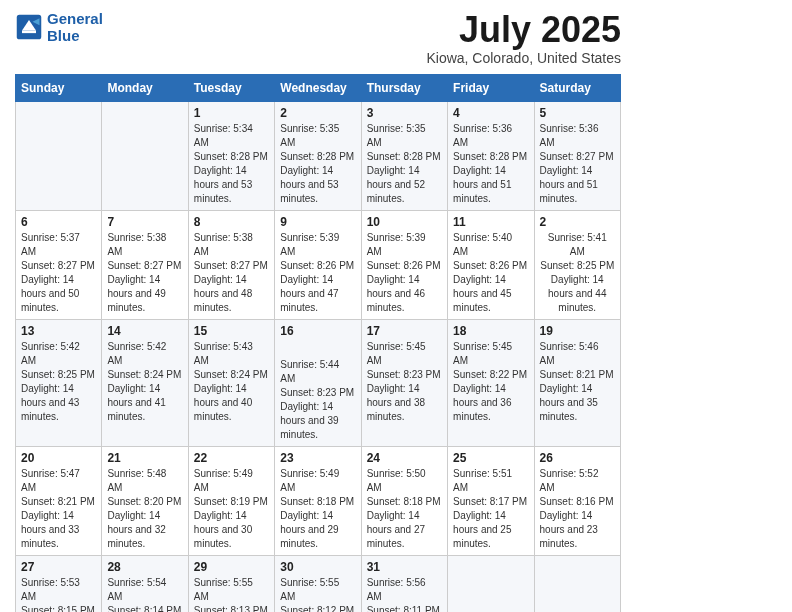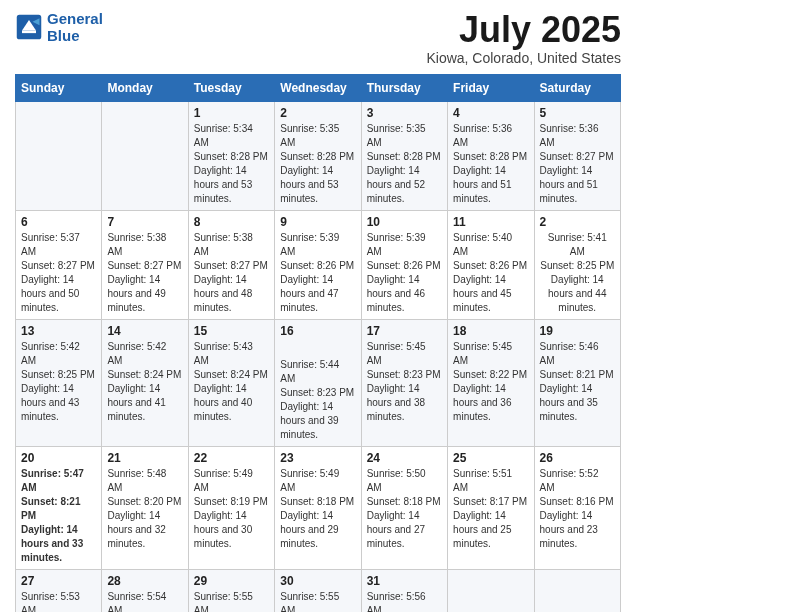--- a/index.html
+++ b/index.html
@@ -239,21 +239,21 @@
           <td>
             <span class="day-num">19</span>
             <div class="cell-text" style="white-space: pre-line;">Sunrise: 5:46 AM
 Sunset: 8:21 PM
 Daylight: 14 hours and 35 minutes.</div>
           </td>
         </tr>
         <tr>
           <td>
             <span class="day-num">20</span>
-            <div class="cell-text" style="white-space: pre-line; font-weight: bold;">Sunrise: 5:47 AM
+            <div class="cell-text" style="white-space: pre-line;">Sunrise: 5:47 AM
 Sunset: 8:21 PM
 Daylight: 14 hours and 33 minutes.</div>
           </td>
           <td>
             <span class="day-num">21</span>
             <div class="cell-text" style="white-space: pre-line;">Sunrise: 5:48 AM
 Sunset: 8:20 PM
 Daylight: 14 hours and 32 minutes.</div>
           </td>
           <td>

